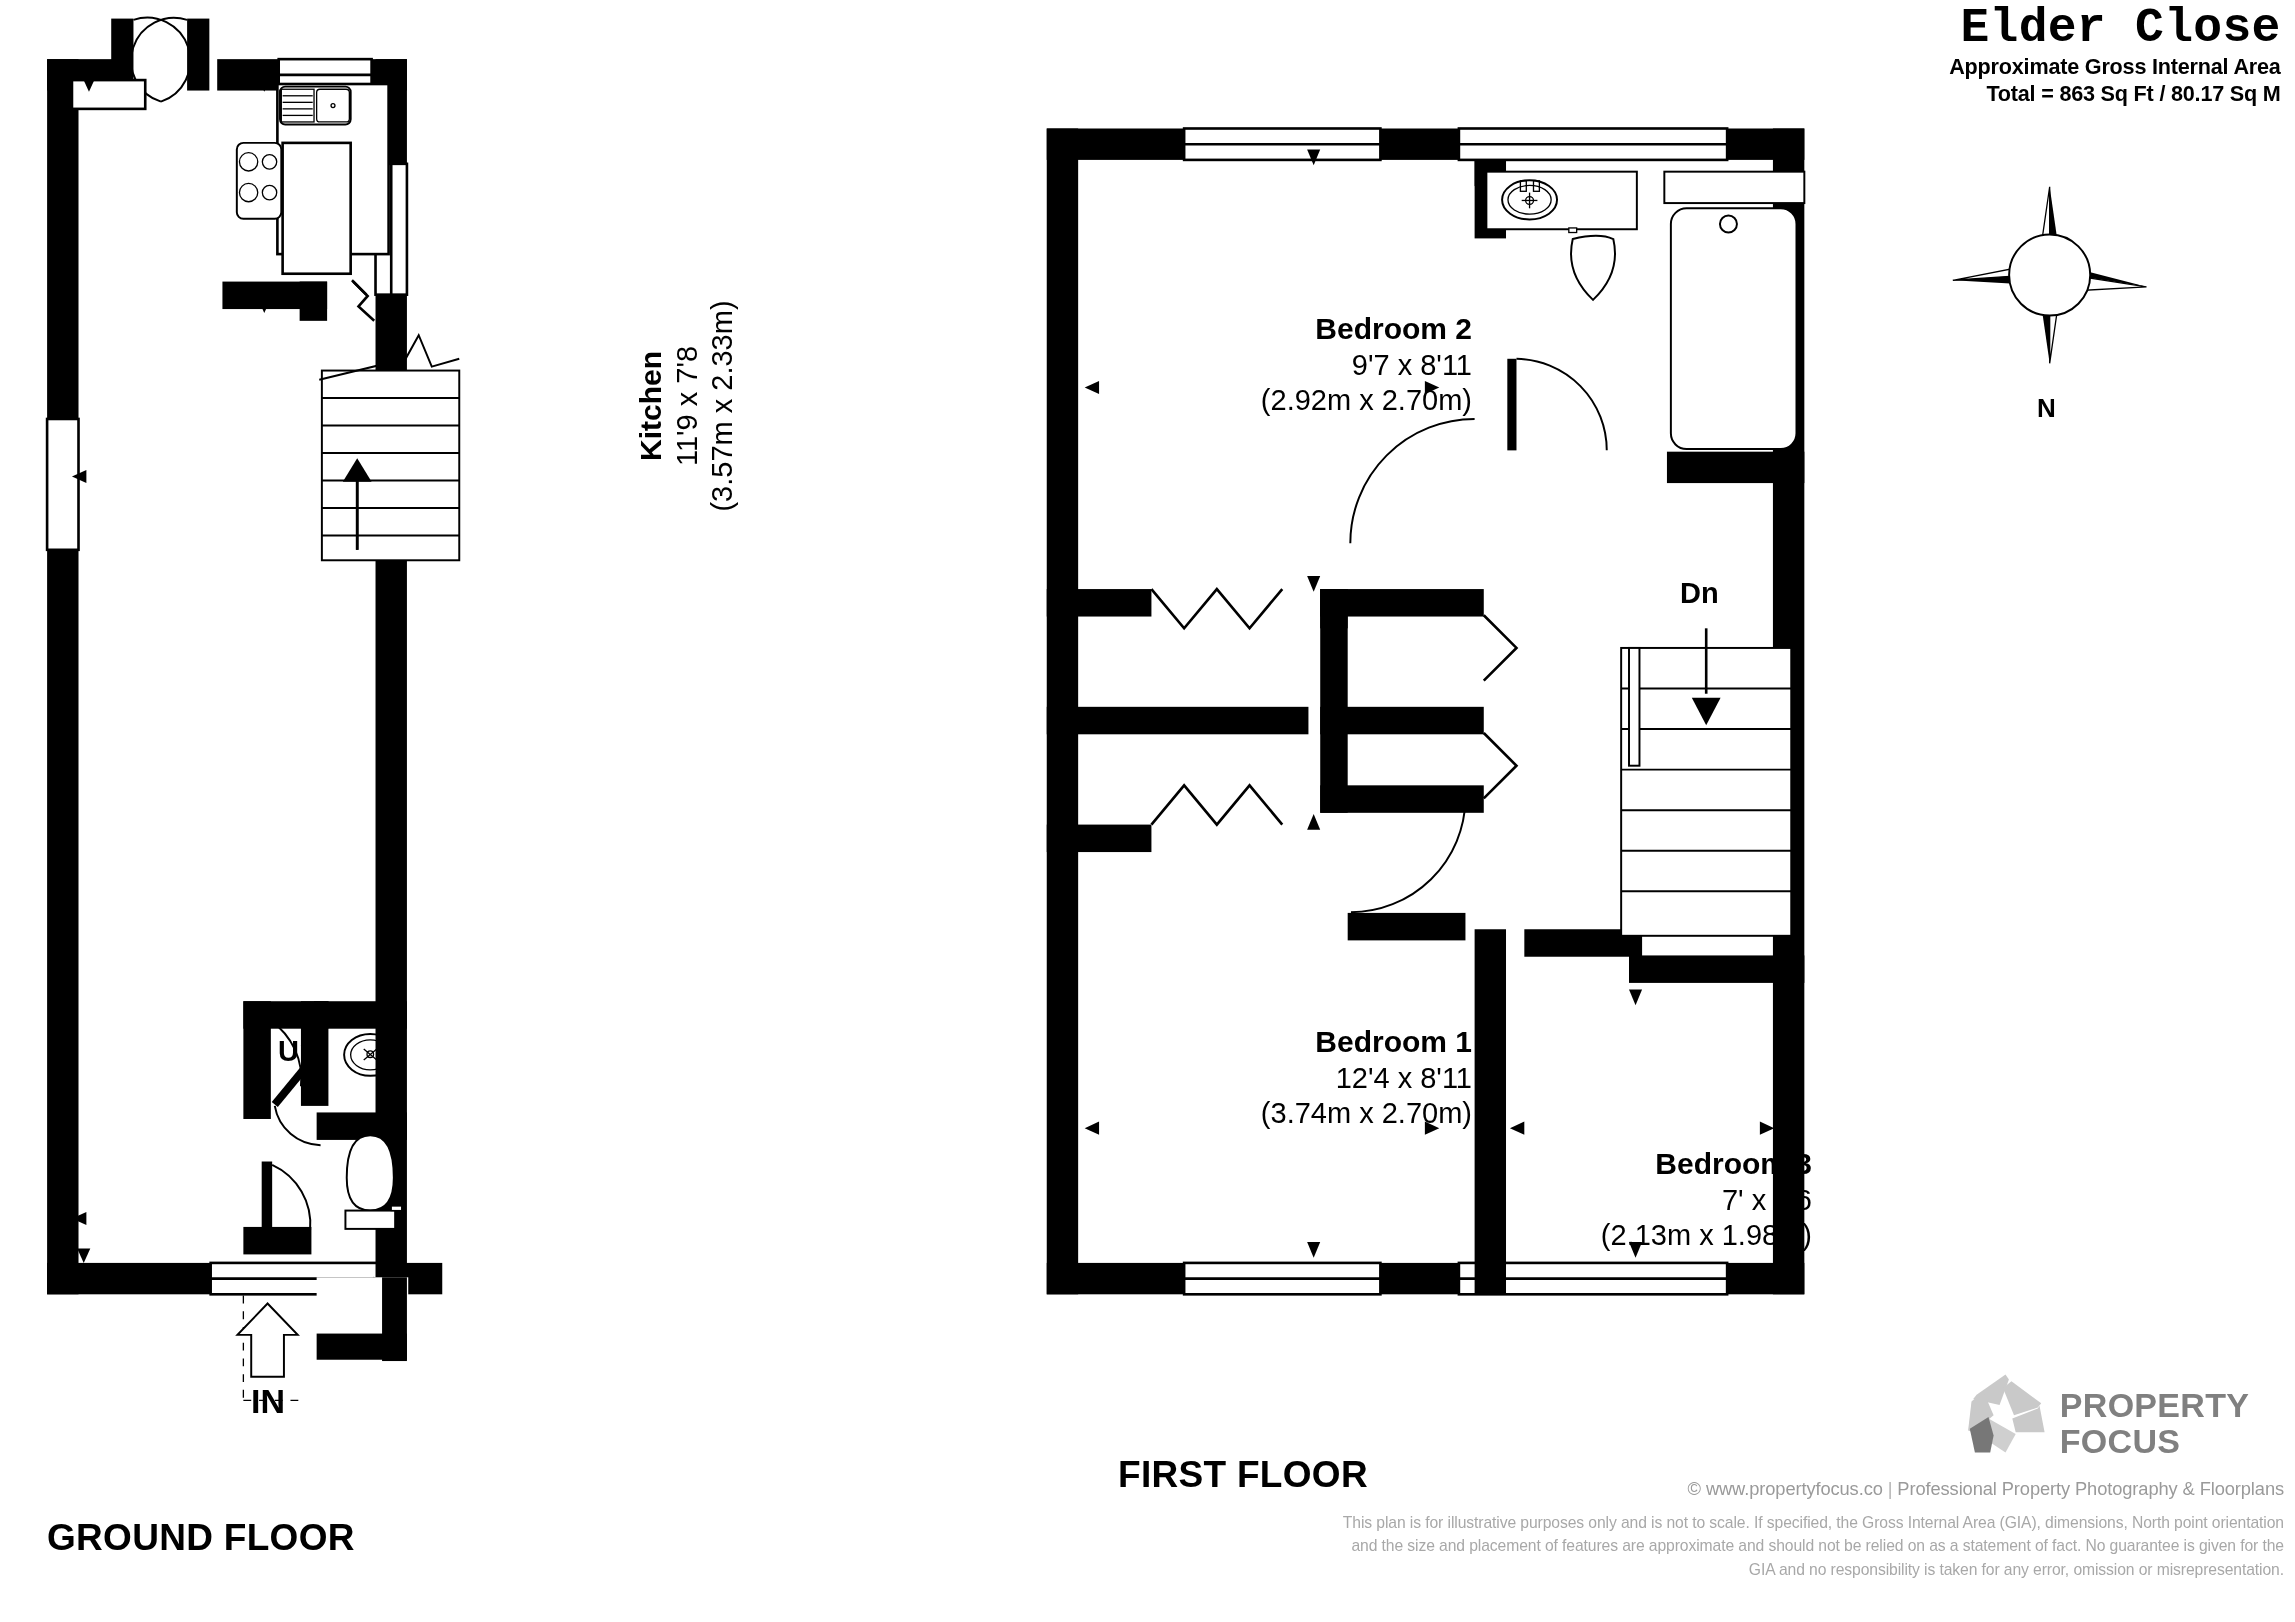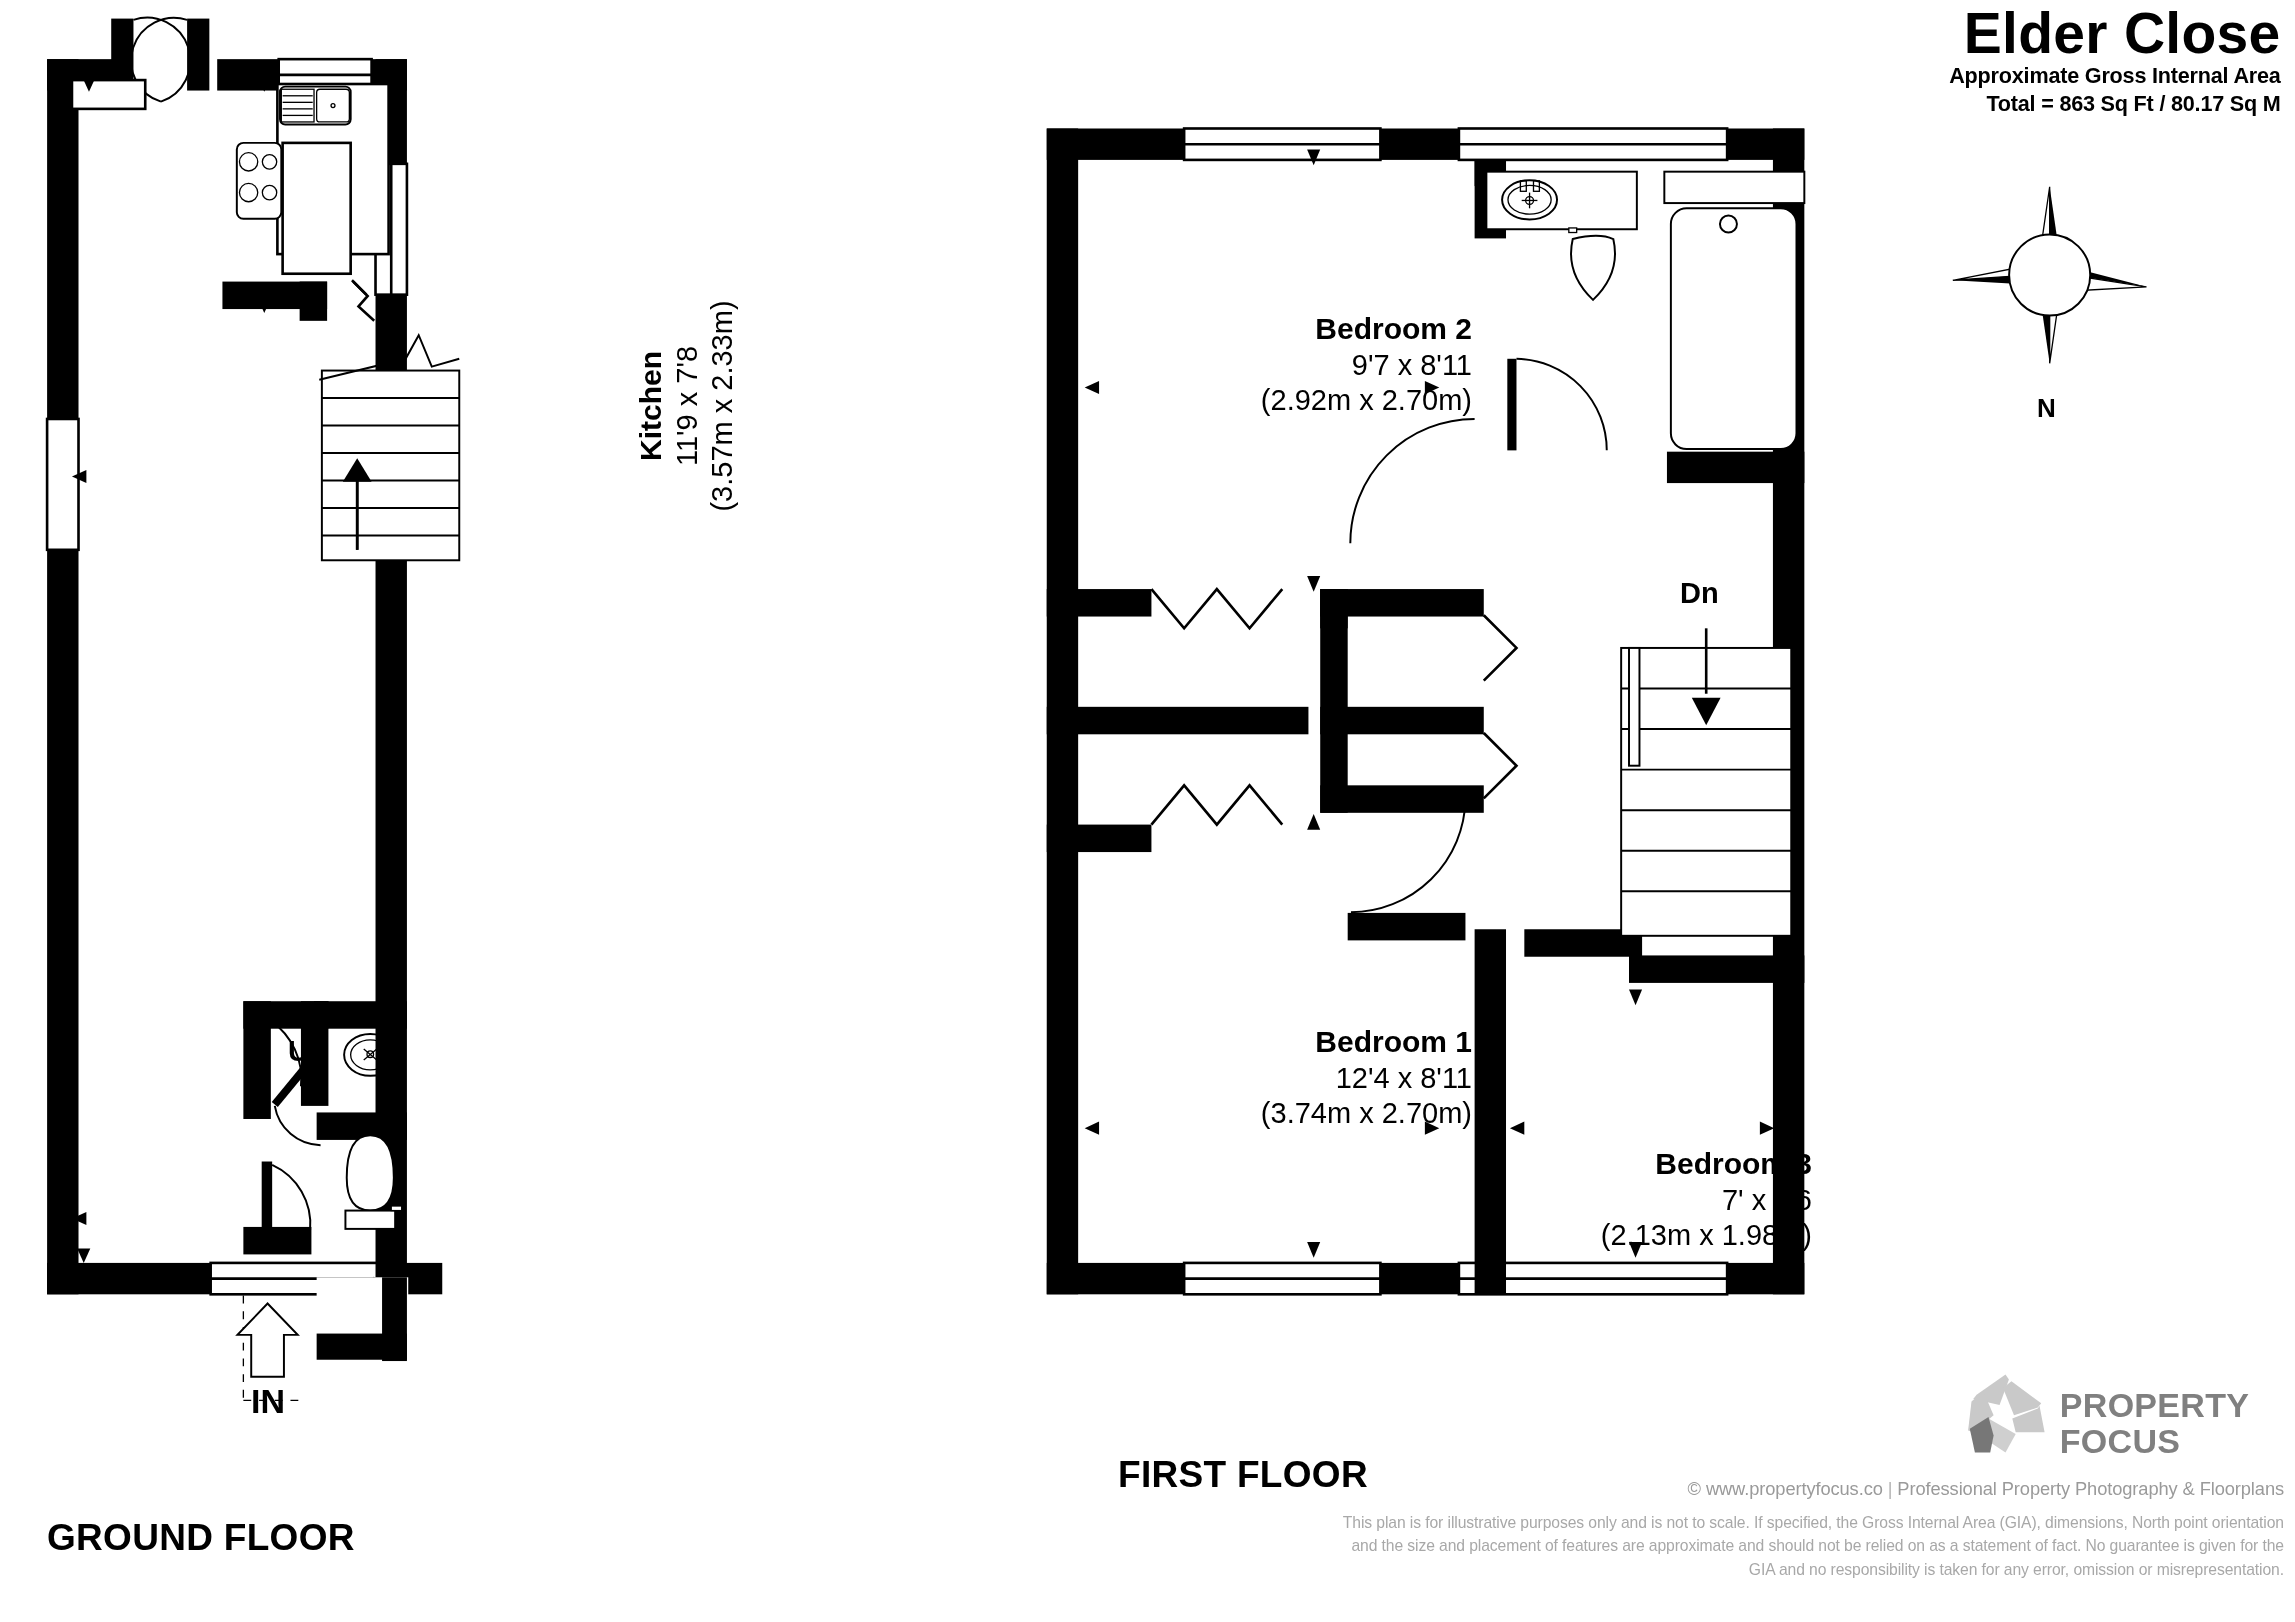--- a/index.html
+++ b/index.html
@@ -27,22 +27,22 @@
   }
 
   #title-block {
     position: absolute;
     right: 14.4px;
     top: 3.9px;
     text-align: right;
     width: 537px;
   }
   #plan-title {
-    font-family: Liberation Sans, sans-serif;
-    font-size: 57px;
+    font-family: Liberation Mono, monospace;
+    font-size: 48px;
     font-weight: 700;
     letter-spacing: 0.3px;
     line-height: 1.02;
   }
   #gia-line1, #gia-line2 {
     font-family: "Liberation Sans", sans-serif;
     font-size: 21.6px;
     font-weight: 700;
     line-height: 1.28;
     letter-spacing: -0.2px;
@@ -416,21 +416,21 @@
 
   <div id="compass-n" style="left:2037px; top:393px;">N</div>
 
   <div id="kitchen-label" style="left:633px; top:589px;">
     <div class="room-name">Kitchen</div>
     <div class="room-dim">11'9 x 7'8</div>
     <div class="room-dim">(3.57m x 2.33m)</div>
   </div>
 
 
-  <div class="mini-label" style="left:288px; top:1035px;">Up</div>
+  <div class="mini-label" style="left:278px; top:1035px;">Up</div>
   <div class="mini-label" style="left:251px; top:1382px; font-size:34px;">IN</div>
 
   <div class="floor-caption" style="left:47px; top:1517px;">GROUND FLOOR</div>
 
   <div class="room-label" style="left:1106px; top:311px; width:366px;">
     <div class="room-name">Bedroom 2</div>
     <div class="room-dim">9'7 x 8'11</div>
     <div class="room-dim">(2.92m x 2.70m)</div>
   </div>
 

